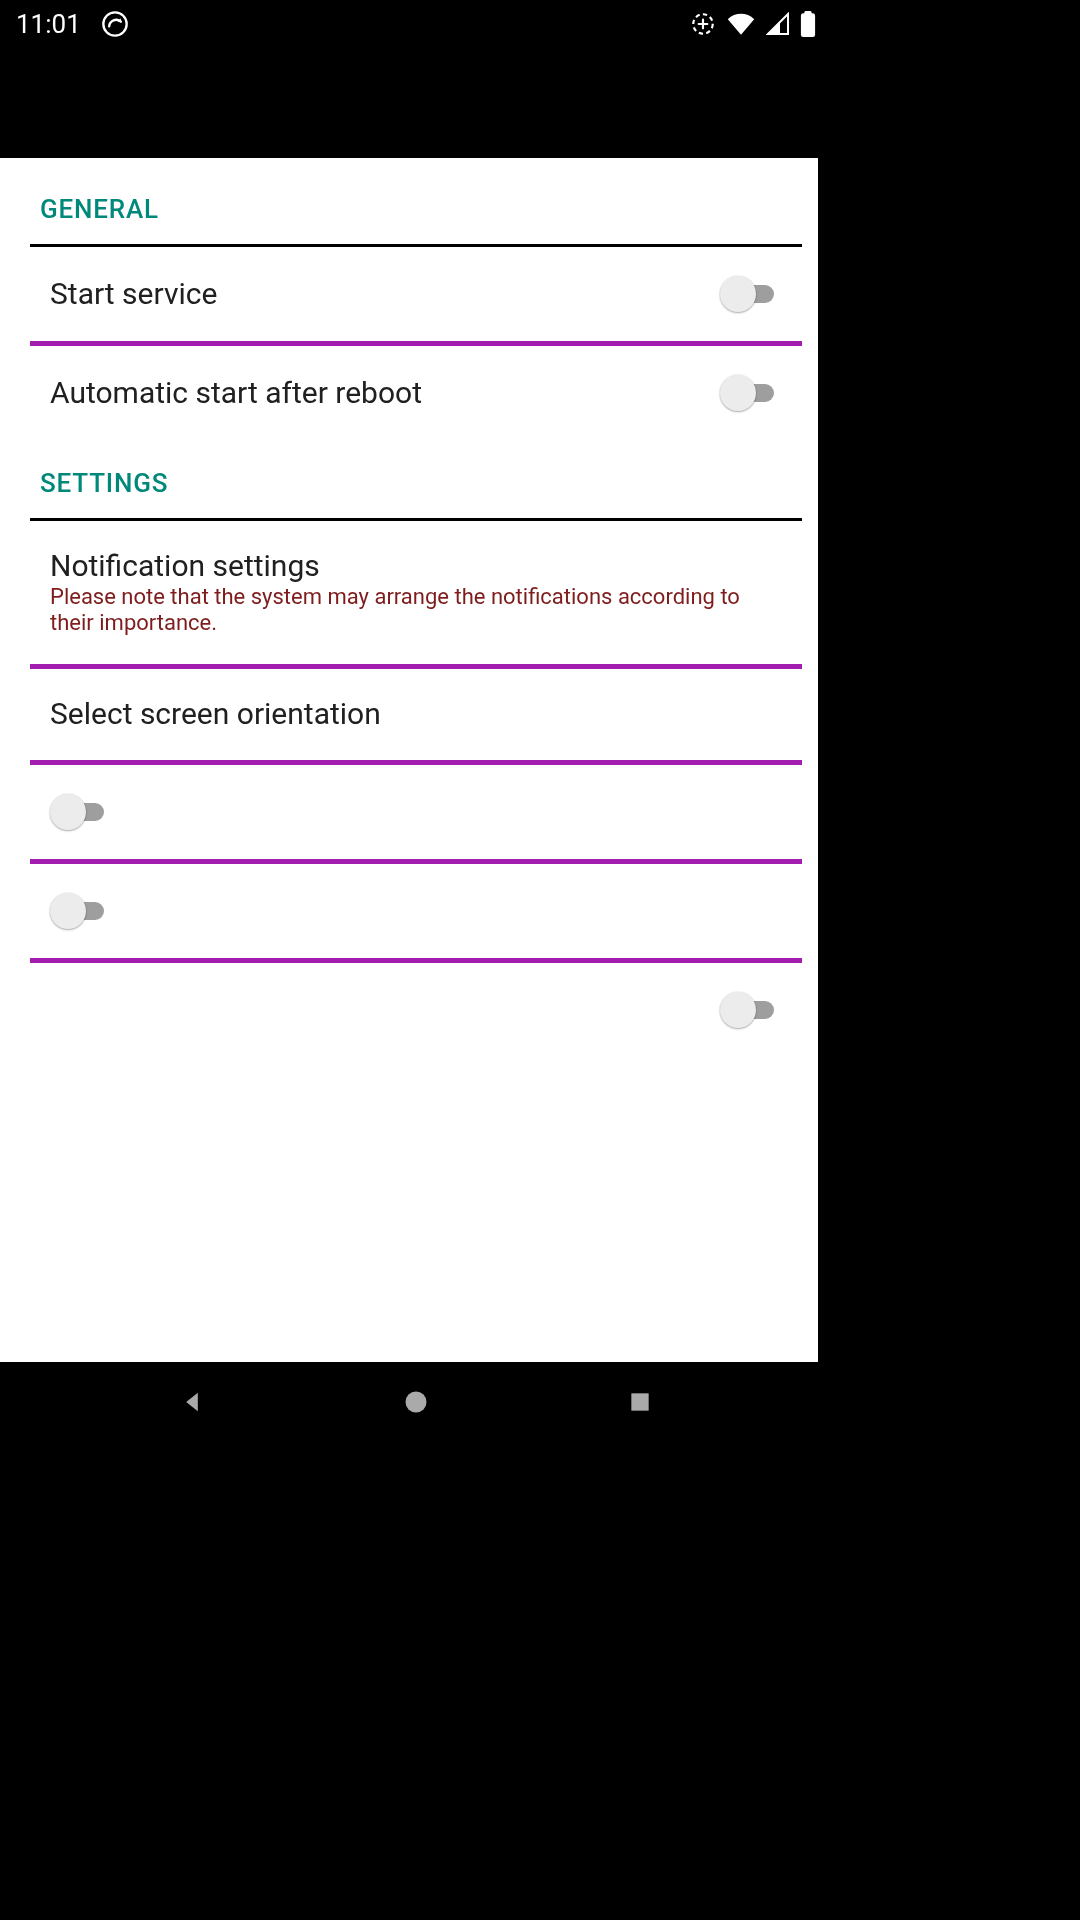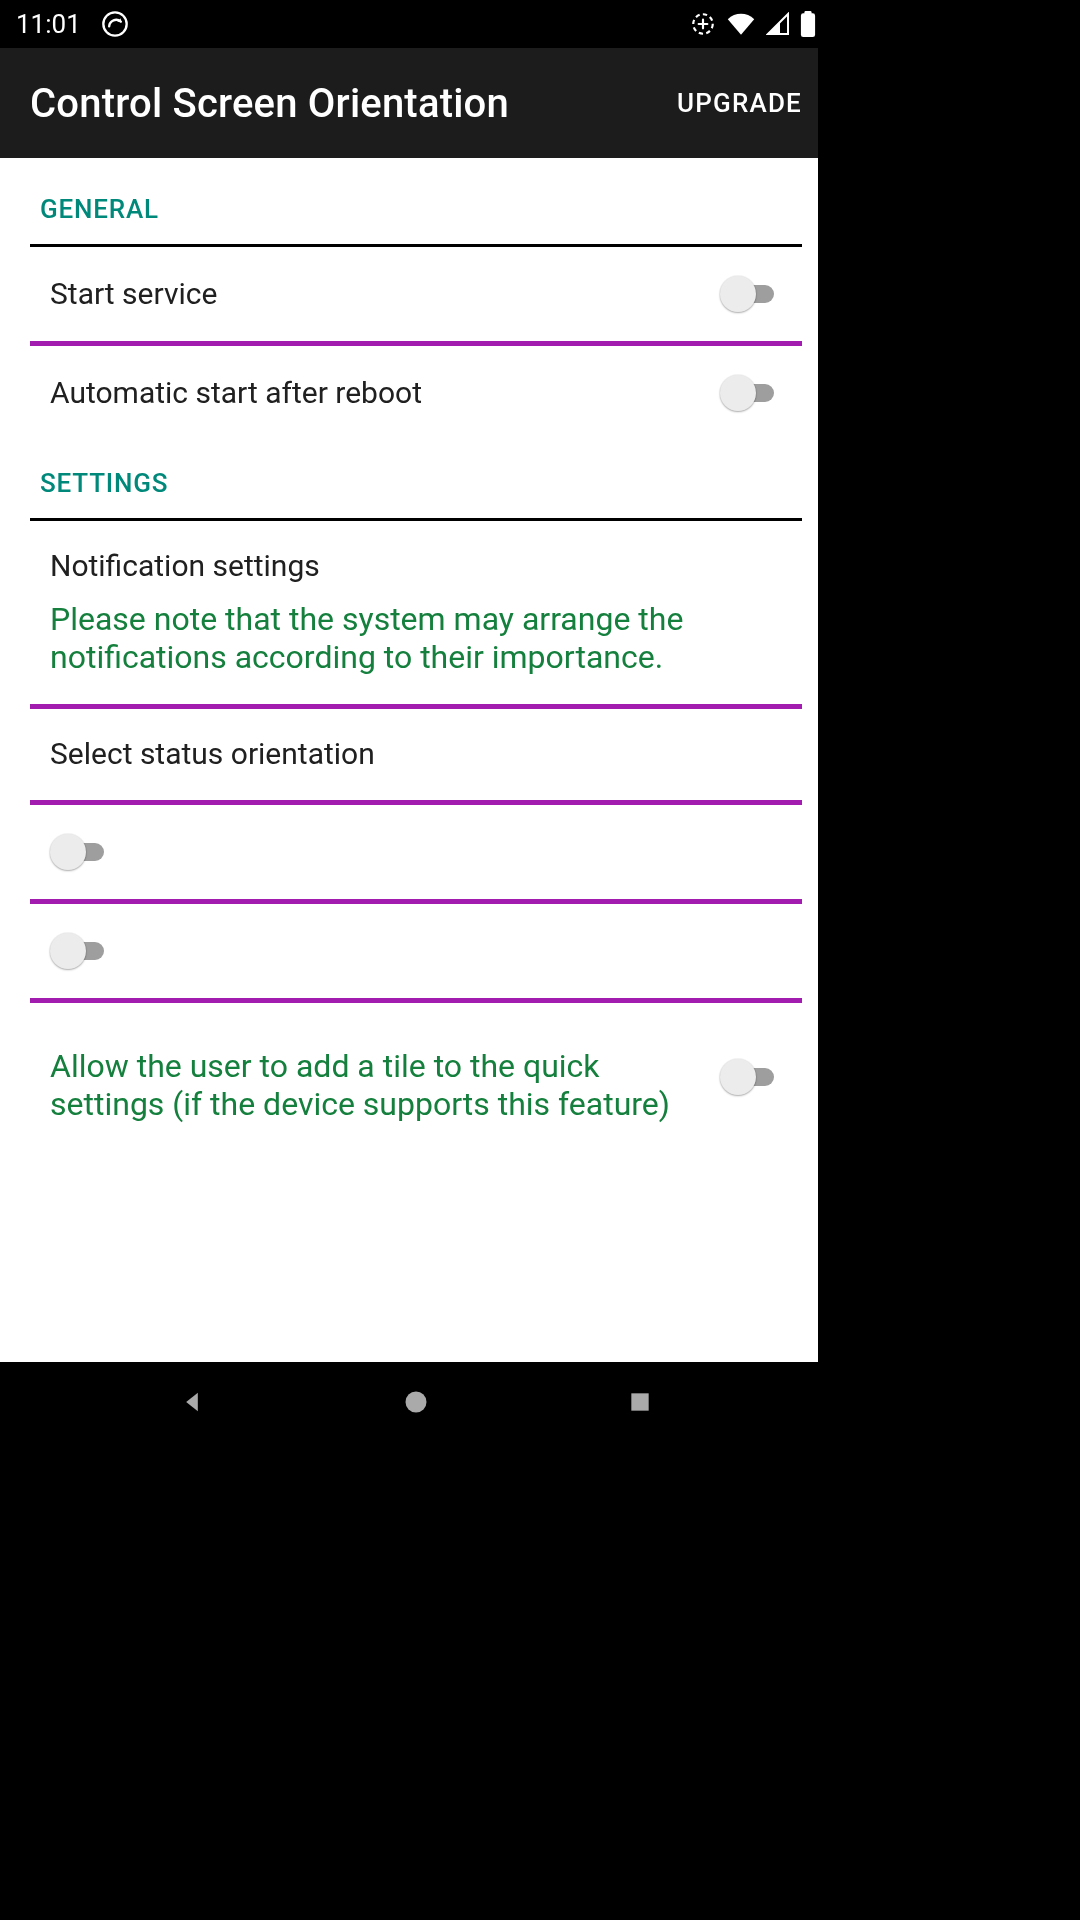--- a/index.html
+++ b/index.html
@@ -106,24 +106,24 @@
       flex: 1;
       min-width: 0;
       padding-right: 16px;
     }
     .pref-title {
       font-size: 30px;
       color: #202020;
       line-height: 1.15;
     }
     .pref-summary {
-      font-size: 32px;
-      color: #15803d;
+      font-size: 22px;
+      color: #7f1d1d;
       line-height: 1.2;
-      margin-top: 16px;
+      margin-top: 0;
     }
     
     .switch {
       position: relative;
       width: 62px;
       height: 38px;
       flex: 0 0 auto;
       margin-right: 20px;
     }
     .switch-track {
@@ -206,24 +206,20 @@
       </span>
       <span class="status-icon">
         <svg width="16" height="26" viewBox="0 0 12 22">
           <rect x="0" y="2" width="12" height="20" rx="2" fill="#fff"></rect>
           <rect x="3" y="0" width="6" height="3" rx="1" fill="#fff"></rect>
         </svg>
       </span>
     </div>
   </div>
 
-  <div class="app-bar">
-    <div class="app-title">Control Screen Orientation</div>
-    <div class="upgrade-btn">UPGRADE</div>
-  </div>
 
   <div class="content">
     <div class="padded">
 
       <div class="cat-header first">GENERAL</div>
 
       <div class="pref-row">
         <div class="pref-text">
           <div class="pref-title">Start service</div>
         </div>
@@ -247,41 +243,40 @@
 
       <div class="pref-row">
         <div class="pref-text">
           <div class="pref-title">Notification settings</div>
           <div class="pref-summary">Please note that the system may arrange the notifications according to their importance.</div>
         </div>
       </div>
 
       <div class="pref-row">
         <div class="pref-text">
-          <div class="pref-title">Select status orientation</div>
+          <div class="pref-title">Select screen orientation</div>
         </div>
       </div>
 
       <div class="pref-row">
         <div class="switch">
           <div class="switch-track"></div>
           <div class="switch-thumb"></div>
         </div>
       </div>
 
       <div class="pref-row">
         <div class="switch">
           <div class="switch-track"></div>
           <div class="switch-thumb"></div>
         </div>
       </div>
 
       <div class="pref-row" style="border-bottom:none;padding-bottom:12px">
         <div class="pref-text">
-          <div class="pref-summary">Allow the user to add a tile to the quick settings (if the device supports this feature)</div>
         </div>
         <div class="switch">
           <div class="switch-track"></div>
           <div class="switch-thumb"></div>
         </div>
       </div>
 
     </div>
   </div>
 

